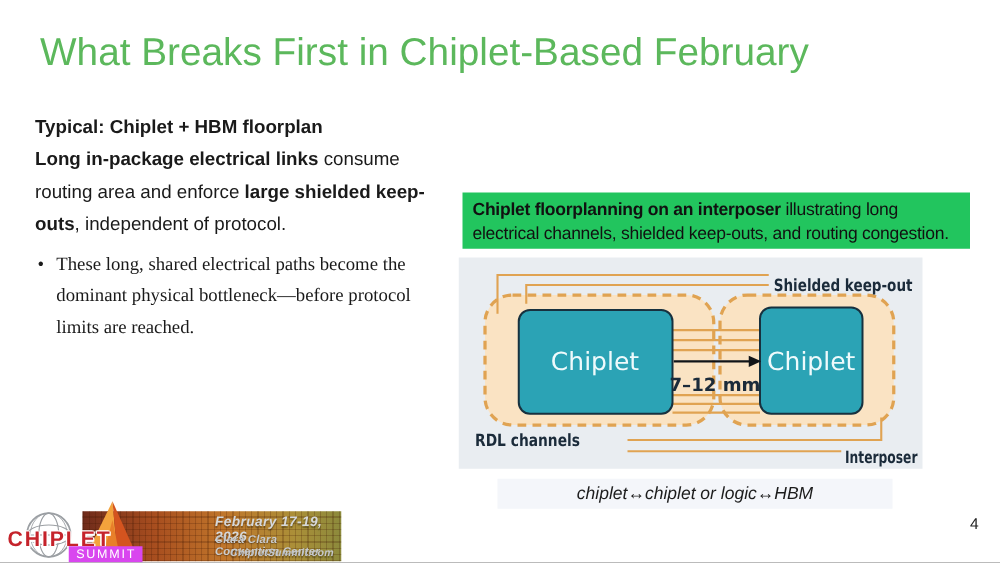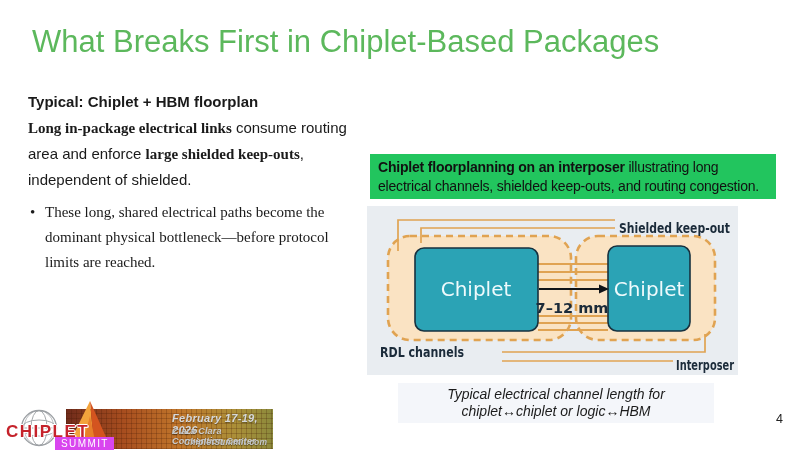--- a/index.html
+++ b/index.html
@@ -13,21 +13,21 @@
     position:absolute; left:32px; top:24px; width:740px;
     font-size:31px; line-height:1.15; font-weight:400; color:#5cb85c;
     letter-spacing:0;
   }
   
   .left-col {
     position:absolute; left:28px; top:89px; width:340px;
     color:#1a1a1a; font-size:15px; line-height:26px;
   }
   .left-col .lead { font-weight:bold; }
-  .left-col b { font-weight:bold;font-family:Liberation Serif, serif; }
+  .left-col b { font-weight:bold; }
   .left-col ul { list-style:none; margin-top:7px; }
   .left-col li { position:relative; padding-left:17px; padding-right:26px; line-height:25px;font-family:Liberation Serif, serif; }
   .left-col li::before { content:"•"; position:absolute; left:2px; top:0; }
   
   .fig-caption {
     position:absolute; left:370px; top:154px; width:406px;
     background:#22c55e; padding:4px 8px;
     font-size:14px; line-height:18.5px; color:#111; letter-spacing:-0.2px;
   }
   .fig-caption b { font-weight:bold; }
@@ -74,25 +74,25 @@
   }
   
   .dlabel { font-family:"DejaVu Sans", sans-serif; font-weight:600; fill:#1b2b3a; }
   .chiplbl { font-family:"DejaVu Sans", sans-serif; font-weight:400; fill:#eefafc; }
 </style>
 </head>
 <body>
 
 <div class="slide">
 
-  <h1 class="title">What Breaks First in Chiplet-Based Packages</h1>
+  <h1 class="title">What Breaks First in Chiplet-Based February</h1>
 
   <div class="left-col">
     <p class="lead">Typical: Chiplet + HBM floorplan</p>
-    <p class="body"><b>Long in-package electrical links</b><span> consume routing area and enforce </span><b>large shielded keep-outs</b><span>, independent of shielded.</span></p>
+    <p class="body"><b>Long in-package electrical links</b><span> consume routing area and enforce </span><b>large shielded keep-outs</b><span>, independent of protocol.</span></p>
     <ul>
       <li>These long, shared electrical paths become the dominant physical bottleneck—before protocol limits are reached.</li>
     </ul>
   </div>
 
   <div class="fig-caption"><b>Chiplet floorplanning on an interposer</b><span> illustrating long electrical channels, shielded keep-outs, and routing congestion.</span></div>
 
   <div class="diagram-panel">
     <svg width="371" height="169" viewBox="0 0 371 169">
 
@@ -126,21 +126,20 @@
         <polyline points="135,155 306,155"></polyline>
       </g>
 
       <text class="dlabel" x="252" y="27" font-size="13.5" textLength="111" lengthAdjust="spacingAndGlyphs">Shielded keep-out</text>
       <text class="dlabel" x="13" y="151" font-size="13.5" textLength="84" lengthAdjust="spacingAndGlyphs">RDL channels</text>
       <text class="dlabel" x="309" y="164" font-size="13.5" textLength="58" lengthAdjust="spacingAndGlyphs">Interposer</text>
     </svg>
   </div>
 
   <div class="sub-caption">
-    <div>Typical electrical channel length for</div>
     <div>chiplet↔chiplet or logic↔HBM</div>
   </div>
 
   <div class="banner">
     <div class="b1">February 17-19, 2026</div>
     <div class="b2">Clara Clara Convention Center</div>
     <div class="b3">ChipletSummit.com</div>
   </div>
 
   <div class="logo">

